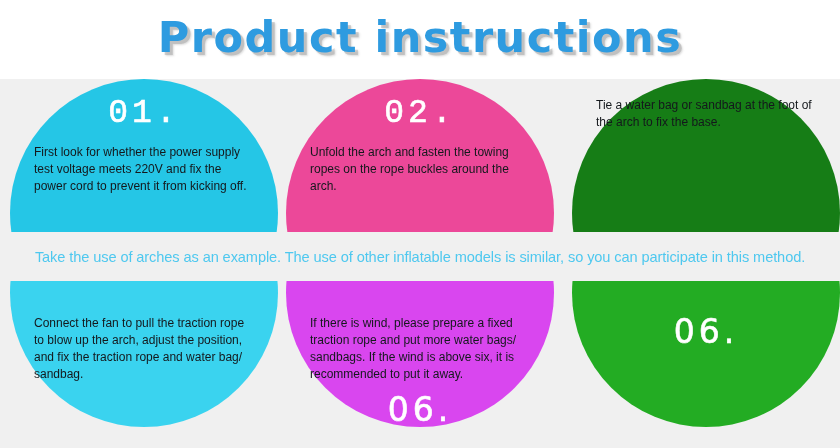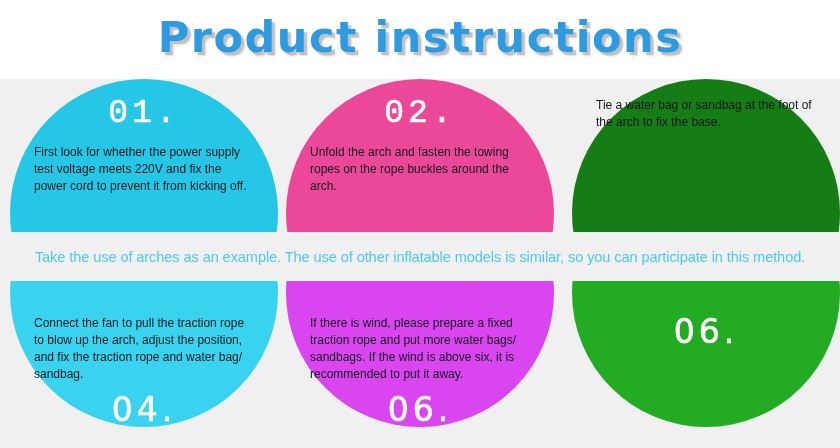--- a/index.html
+++ b/index.html
@@ -185,21 +185,20 @@
 
     <div id="banner">
       <div id="banner-text">Take the use of arches as an example. The use of other inflatable models is similar, so you can participate in this method.</div>
     </div>
 
     <div class="row" id="row-bottom">
 
       <div class="circle c1 fill-cyan2">
         <div class="inner">
           <div class="step-text">Connect the fan to pull the traction rope to blow up the arch, adjust the position, and fix the traction rope and water bag/ sandbag.</div>
-          <div class="step-num">04.</div>
         </div>
       </div>
 
       <div class="circle c2 fill-orange2">
         <div class="inner">
           <div class="step-text">If there is wind, please prepare a fixed traction rope and put more water bags/ sandbags. If the wind is above six, it is recommended to put it away.</div>
           <div class="step-num">06.</div>
         </div>
       </div>
 

